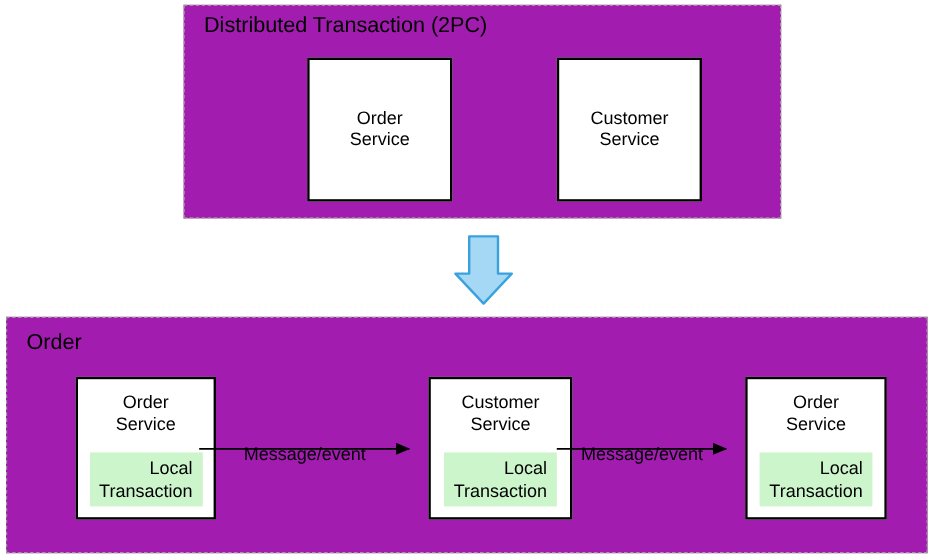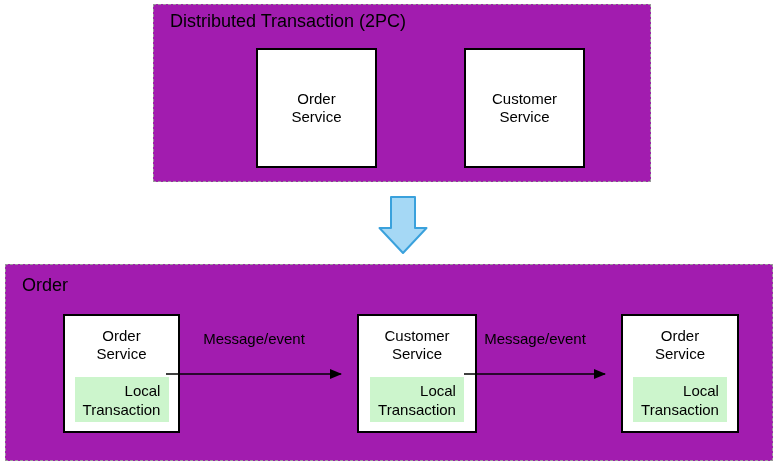--- a/index.html
+++ b/index.html
@@ -59,20 +59,21 @@
     font-size: 15px;
     line-height: 19px;
     white-space: pre-line;
   }
   .arrow-label {
     position: absolute;
     transform: translateX(-50%);
     font-size: 15px;
     line-height: 18px;
     white-space: nowrap;
+    margin-top: 40px;
   }
   svg.overlay {
     position: absolute;
     left: 0; top: 0;
     width: 779px; height: 465px;
     pointer-events: none;
   }
 </style>
 </head>
 <body>

